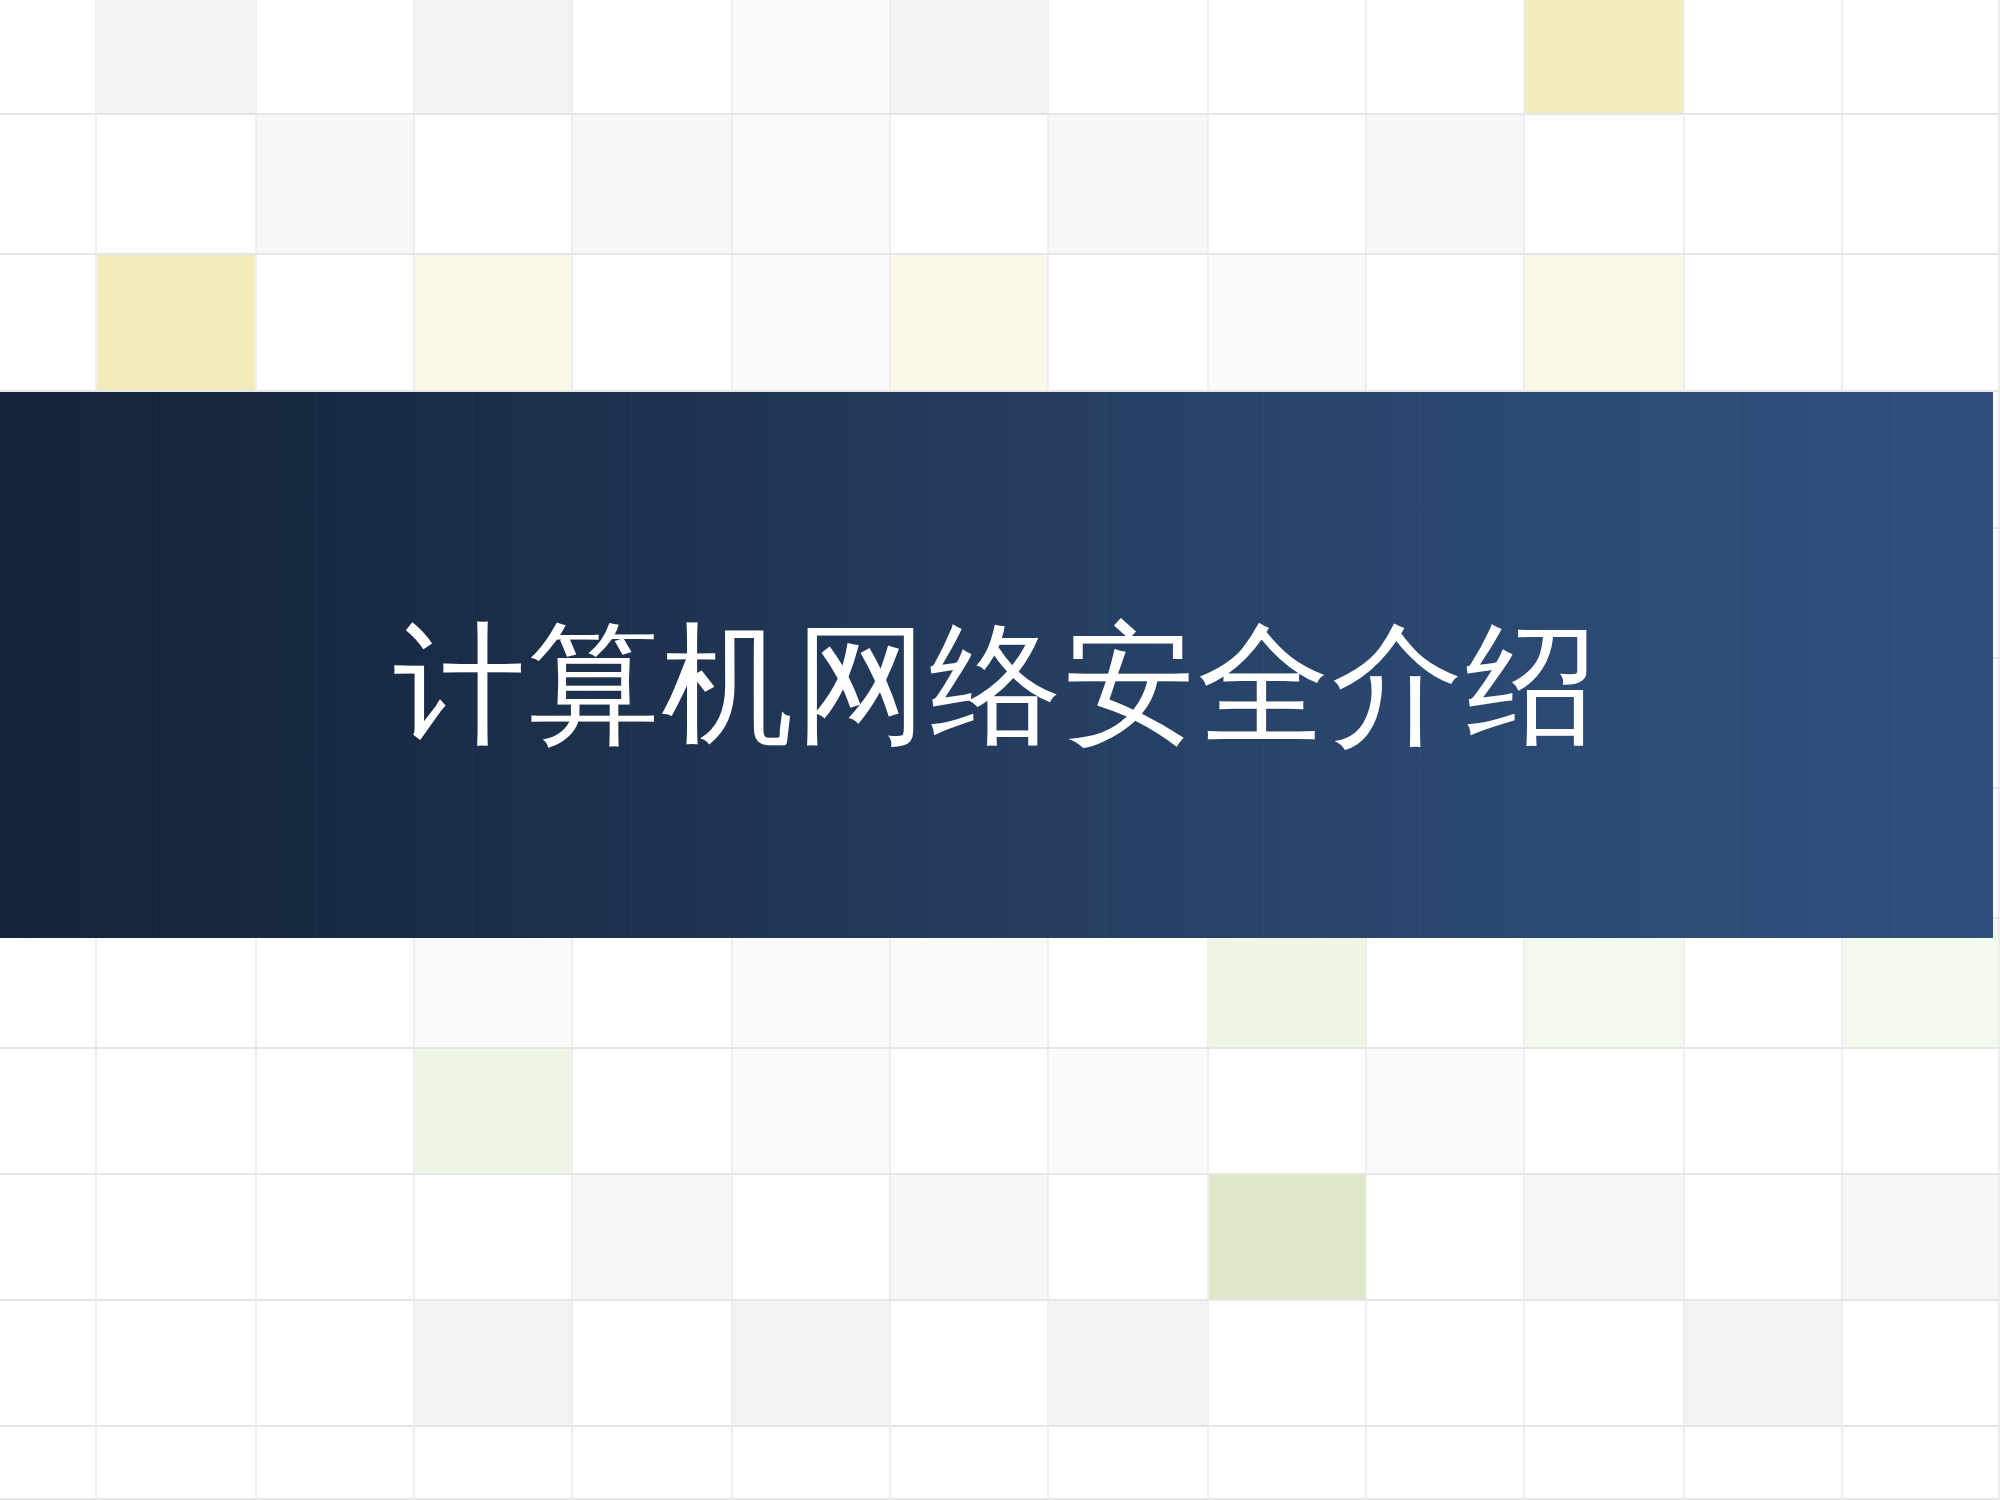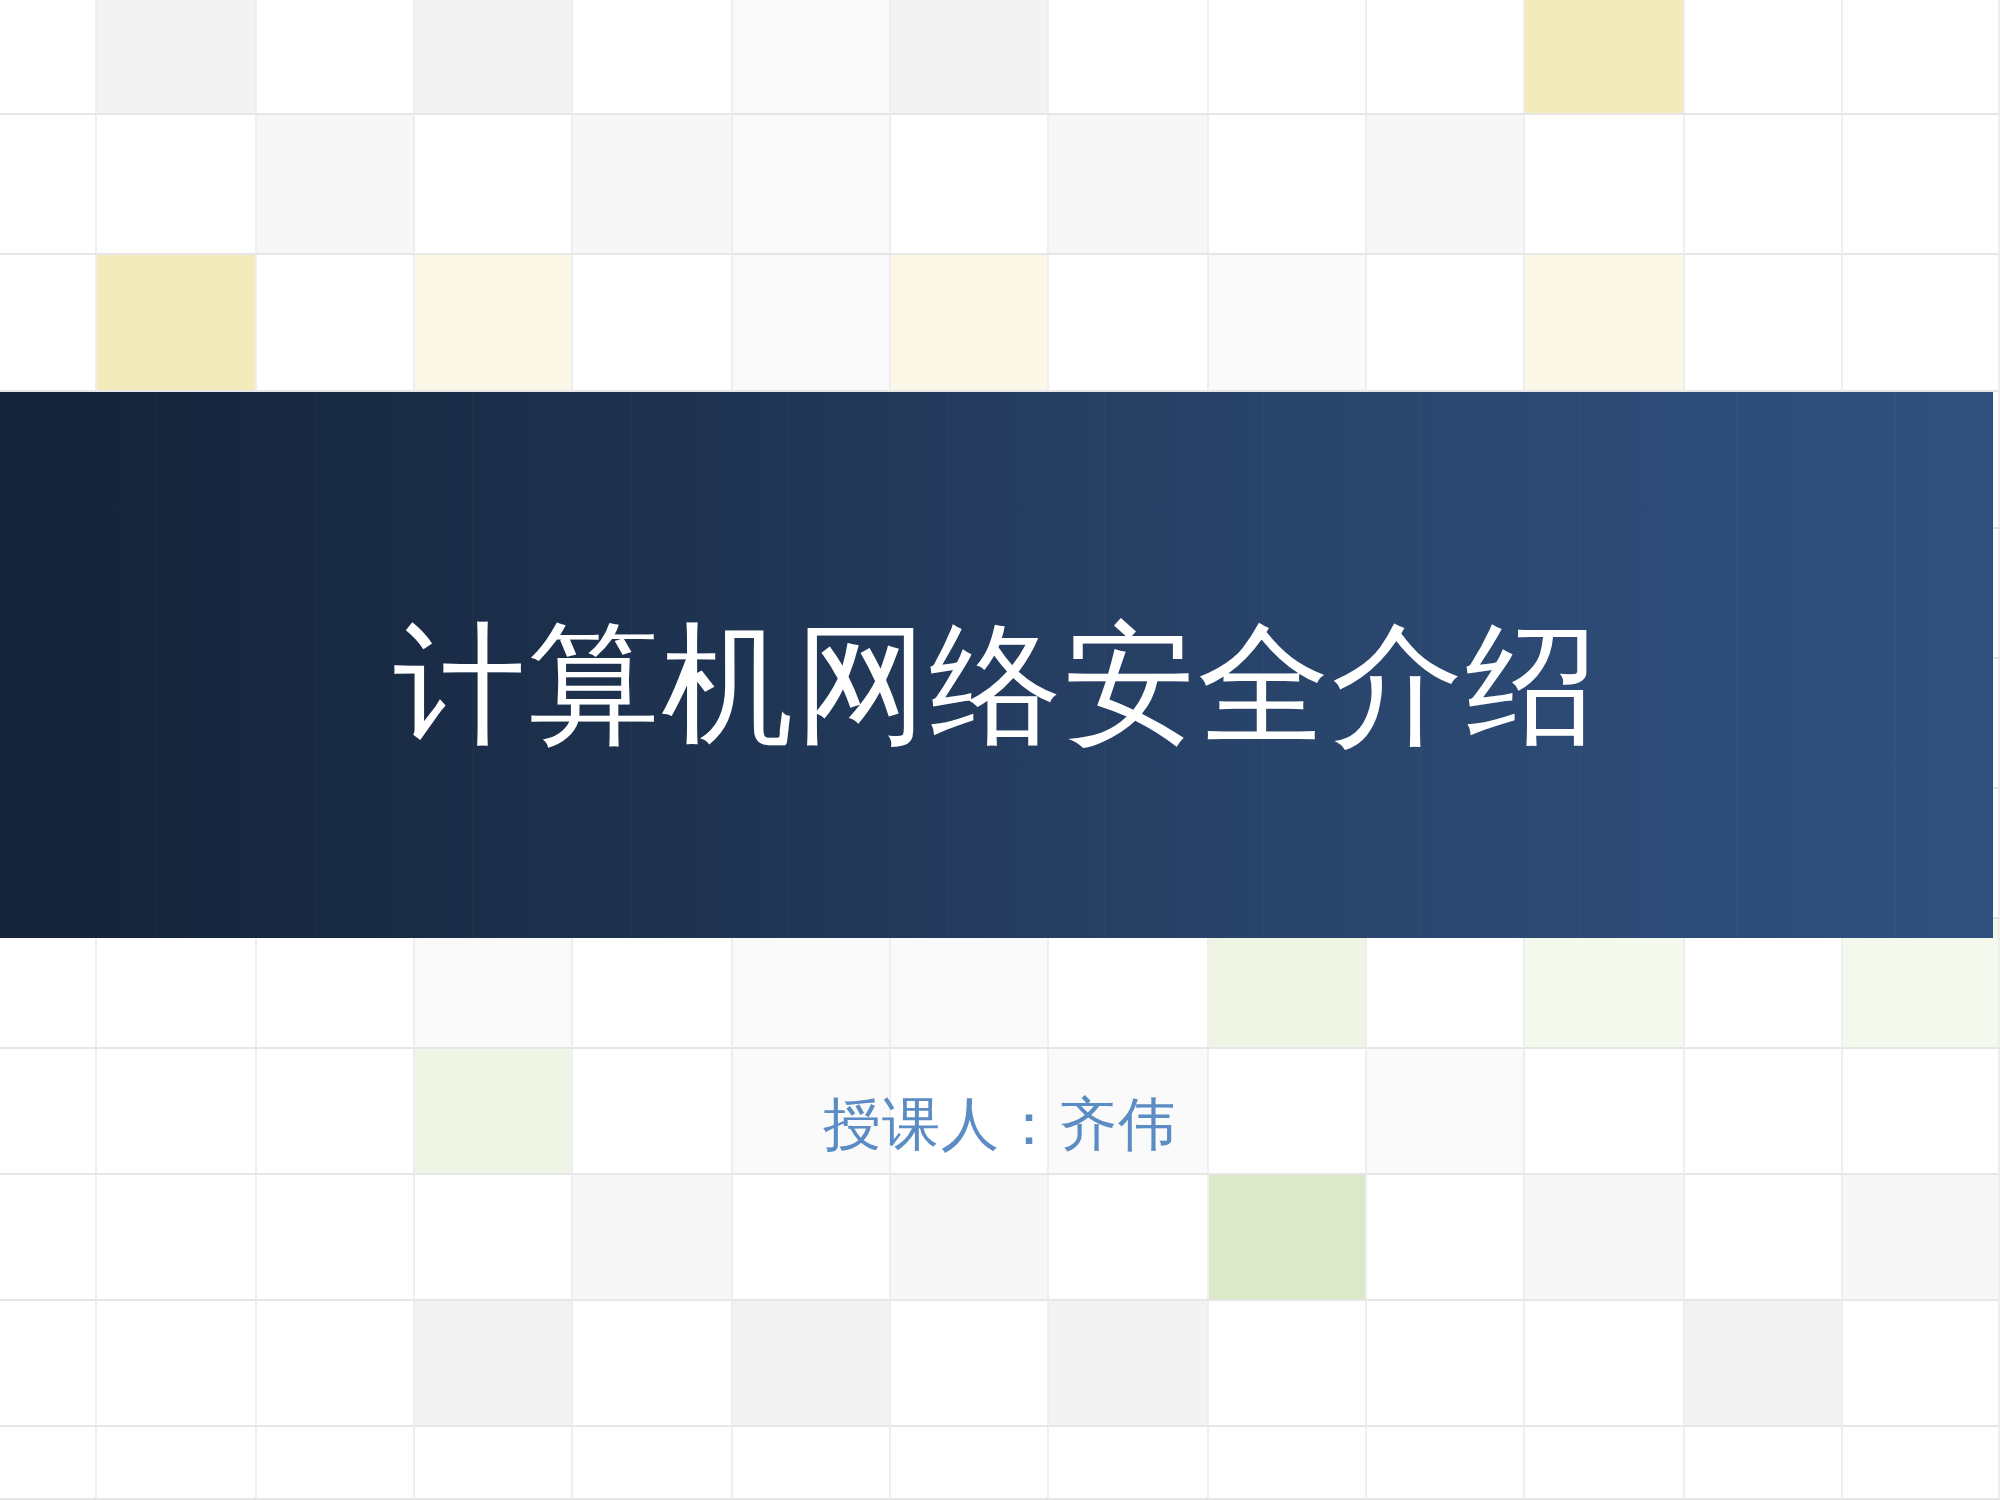--- a/index.html
+++ b/index.html
@@ -279,15 +279,14 @@
       <div class="cell c-white"></div>
       <div class="cell c-white"></div>
       <div class="cell c-white"></div>
     </div>
 
   <div id="title-band">
     <div id="band-stripes"></div>
     <div id="title-text">计算机网络安全介绍</div>
   </div>
 
-  <div id="subtitle-text">授课人：齐伟</div>
 
 </div>
 
 </body></html>

